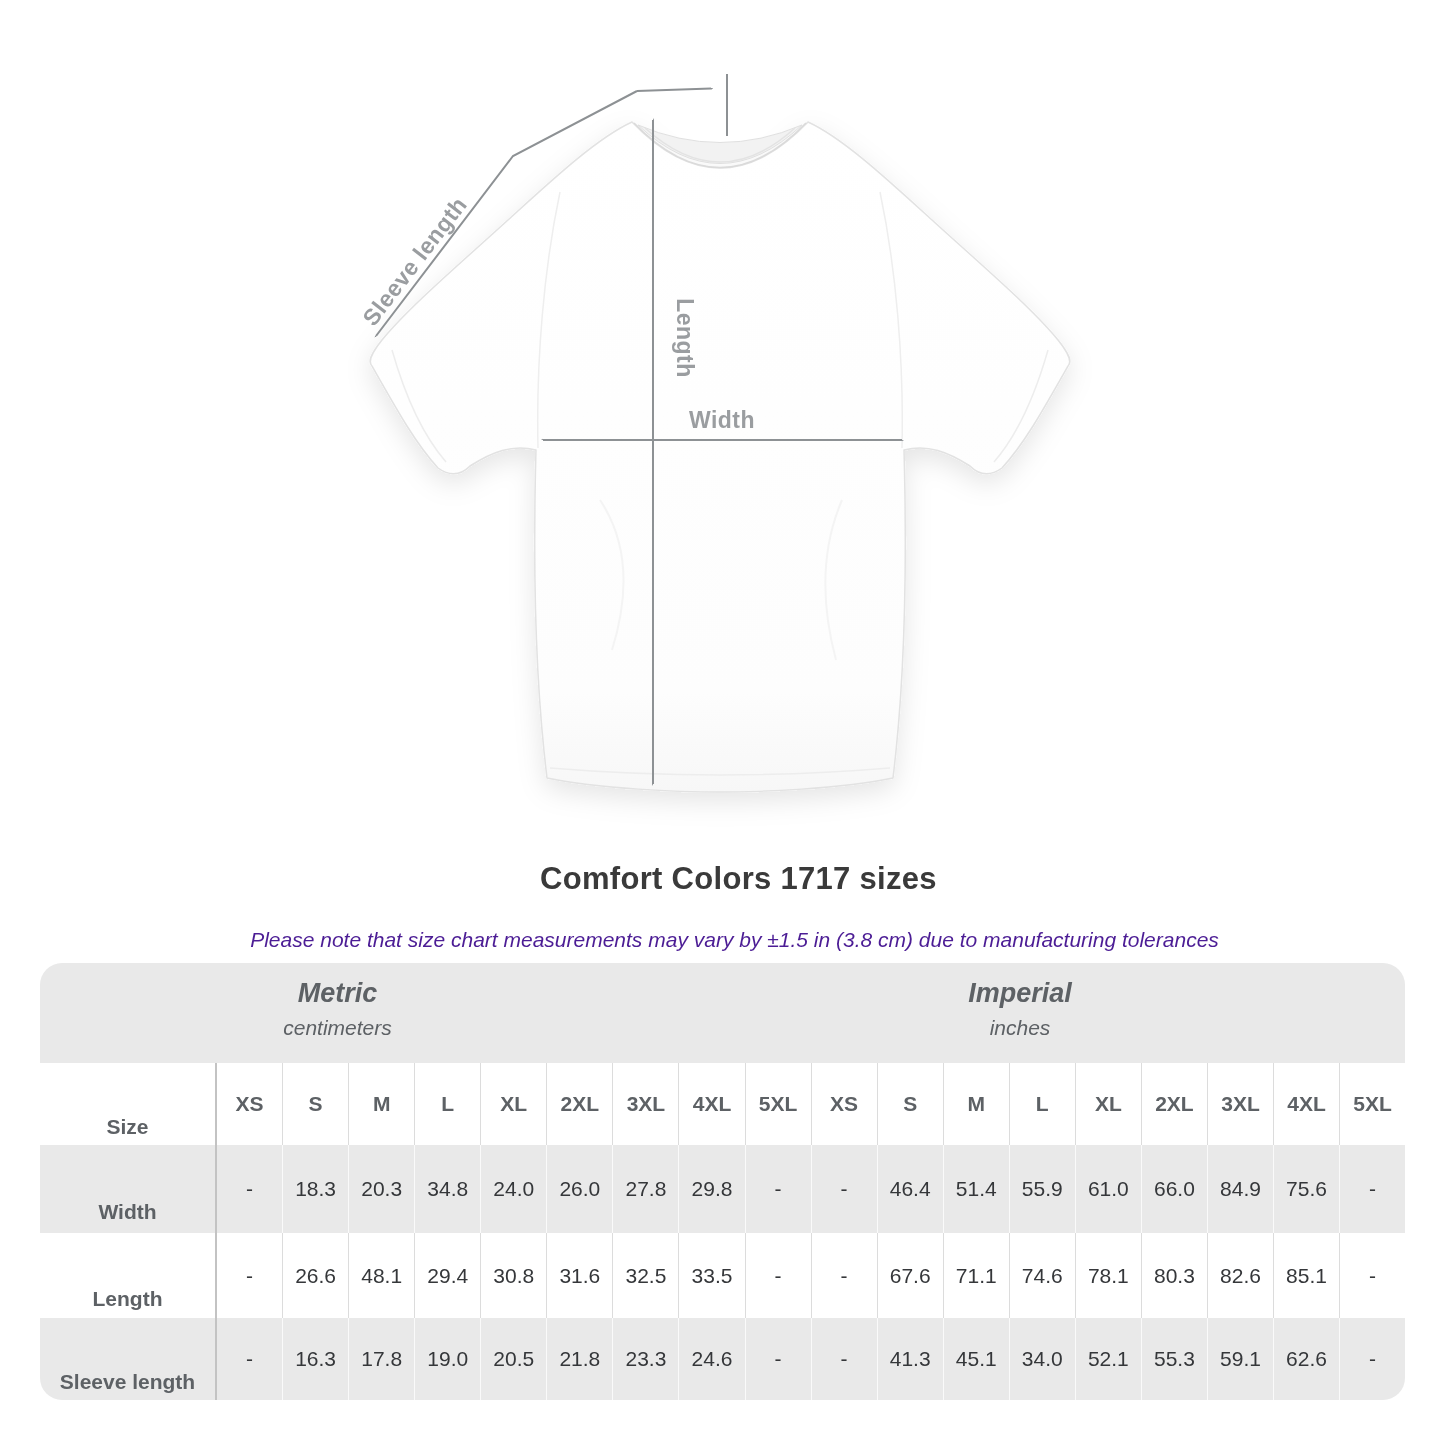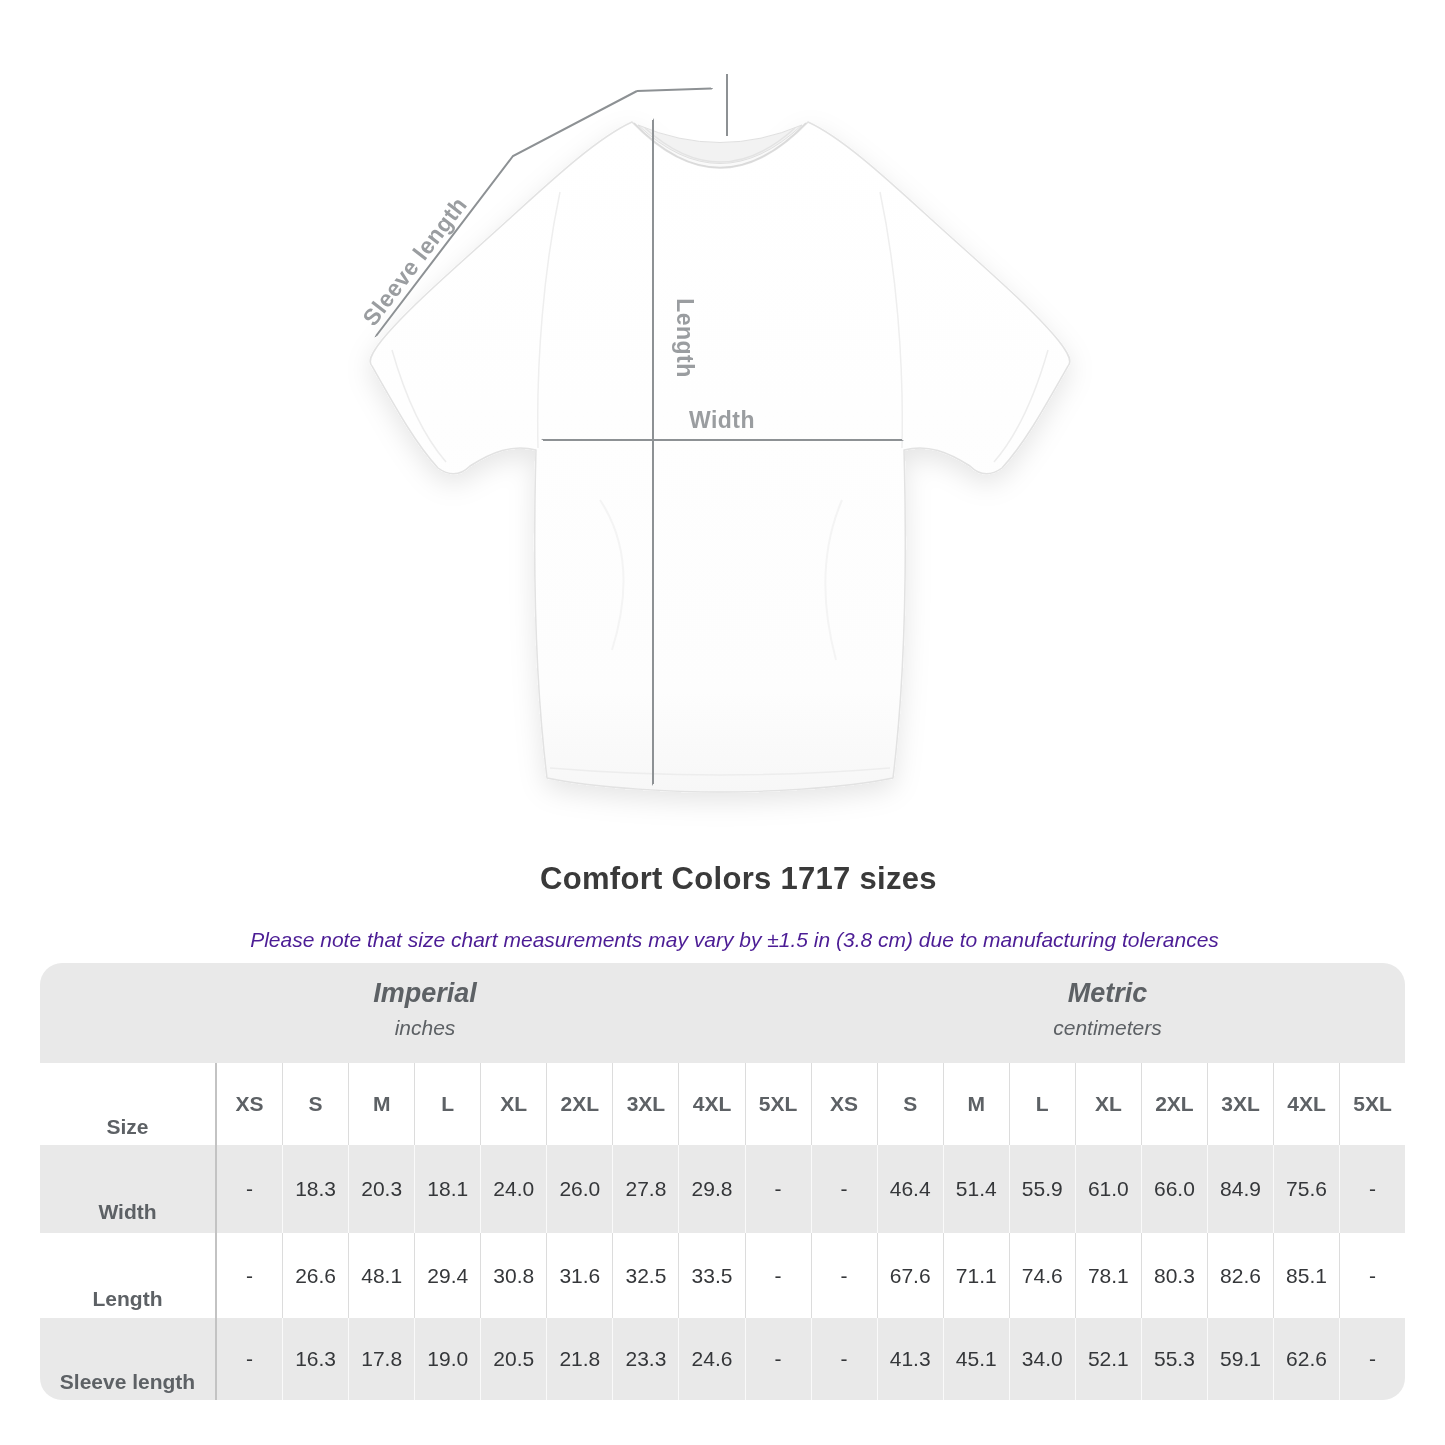--- a/index.html
+++ b/index.html
@@ -111,27 +111,27 @@
     <text class="dim-label" transform="translate(421,266) rotate(-52.5)" text-anchor="middle">Sleeve length</text>
     <text class="dim-label" transform="translate(677,338) rotate(90)" text-anchor="middle">Length</text>
     <text class="dim-label" x="722" y="428" text-anchor="middle">Width</text>
   </svg>
 
   <h1 class="page-title">Comfort Colors 1717 sizes</h1>
   <p class="page-subtitle">Please note that size chart measurements may vary by ±1.5 in (3.8 cm) due to manufacturing tolerances</p>
 
   <div class="table-wrap">
     <div class="band">
+      <div class="unit-cell metric">
+        <div class="unit-name">Metric</div>
+        <div class="unit-sub">centimeters</div>
+      </div>
       <div class="unit-cell imperial">
         <div class="unit-name">Imperial</div>
         <div class="unit-sub">inches</div>
-      </div>
-      <div class="unit-cell metric">
-        <div class="unit-name">Metric</div>
-        <div class="unit-sub">centimeters</div>
       </div>
     </div>
     <div>
         <div class="row white r-size">
           <div class="cell label">Size</div>
           <div class="cell head divider">XS</div>
           <div class="cell head">S</div>
           <div class="cell head">M</div>
           <div class="cell head">L</div>
           <div class="cell head">XL</div>
@@ -147,21 +147,21 @@
           <div class="cell head">2XL</div>
           <div class="cell head">3XL</div>
           <div class="cell head">4XL</div>
           <div class="cell head">5XL</div>
         </div>
         <div class="row gray r-h0">
           <div class="cell label">Width</div>
           <div class="cell val divider">-</div>
           <div class="cell val">18.3</div>
           <div class="cell val">20.3</div>
-          <div class="cell val">18.1</div>
+          <div class="cell val">34.8</div>
           <div class="cell val">24.0</div>
           <div class="cell val">26.0</div>
           <div class="cell val">27.8</div>
           <div class="cell val">29.8</div>
           <div class="cell val">-</div>
           <div class="cell val">-</div>
           <div class="cell val">46.4</div>
           <div class="cell val">51.4</div>
           <div class="cell val">55.9</div>
           <div class="cell val">61.0</div>

